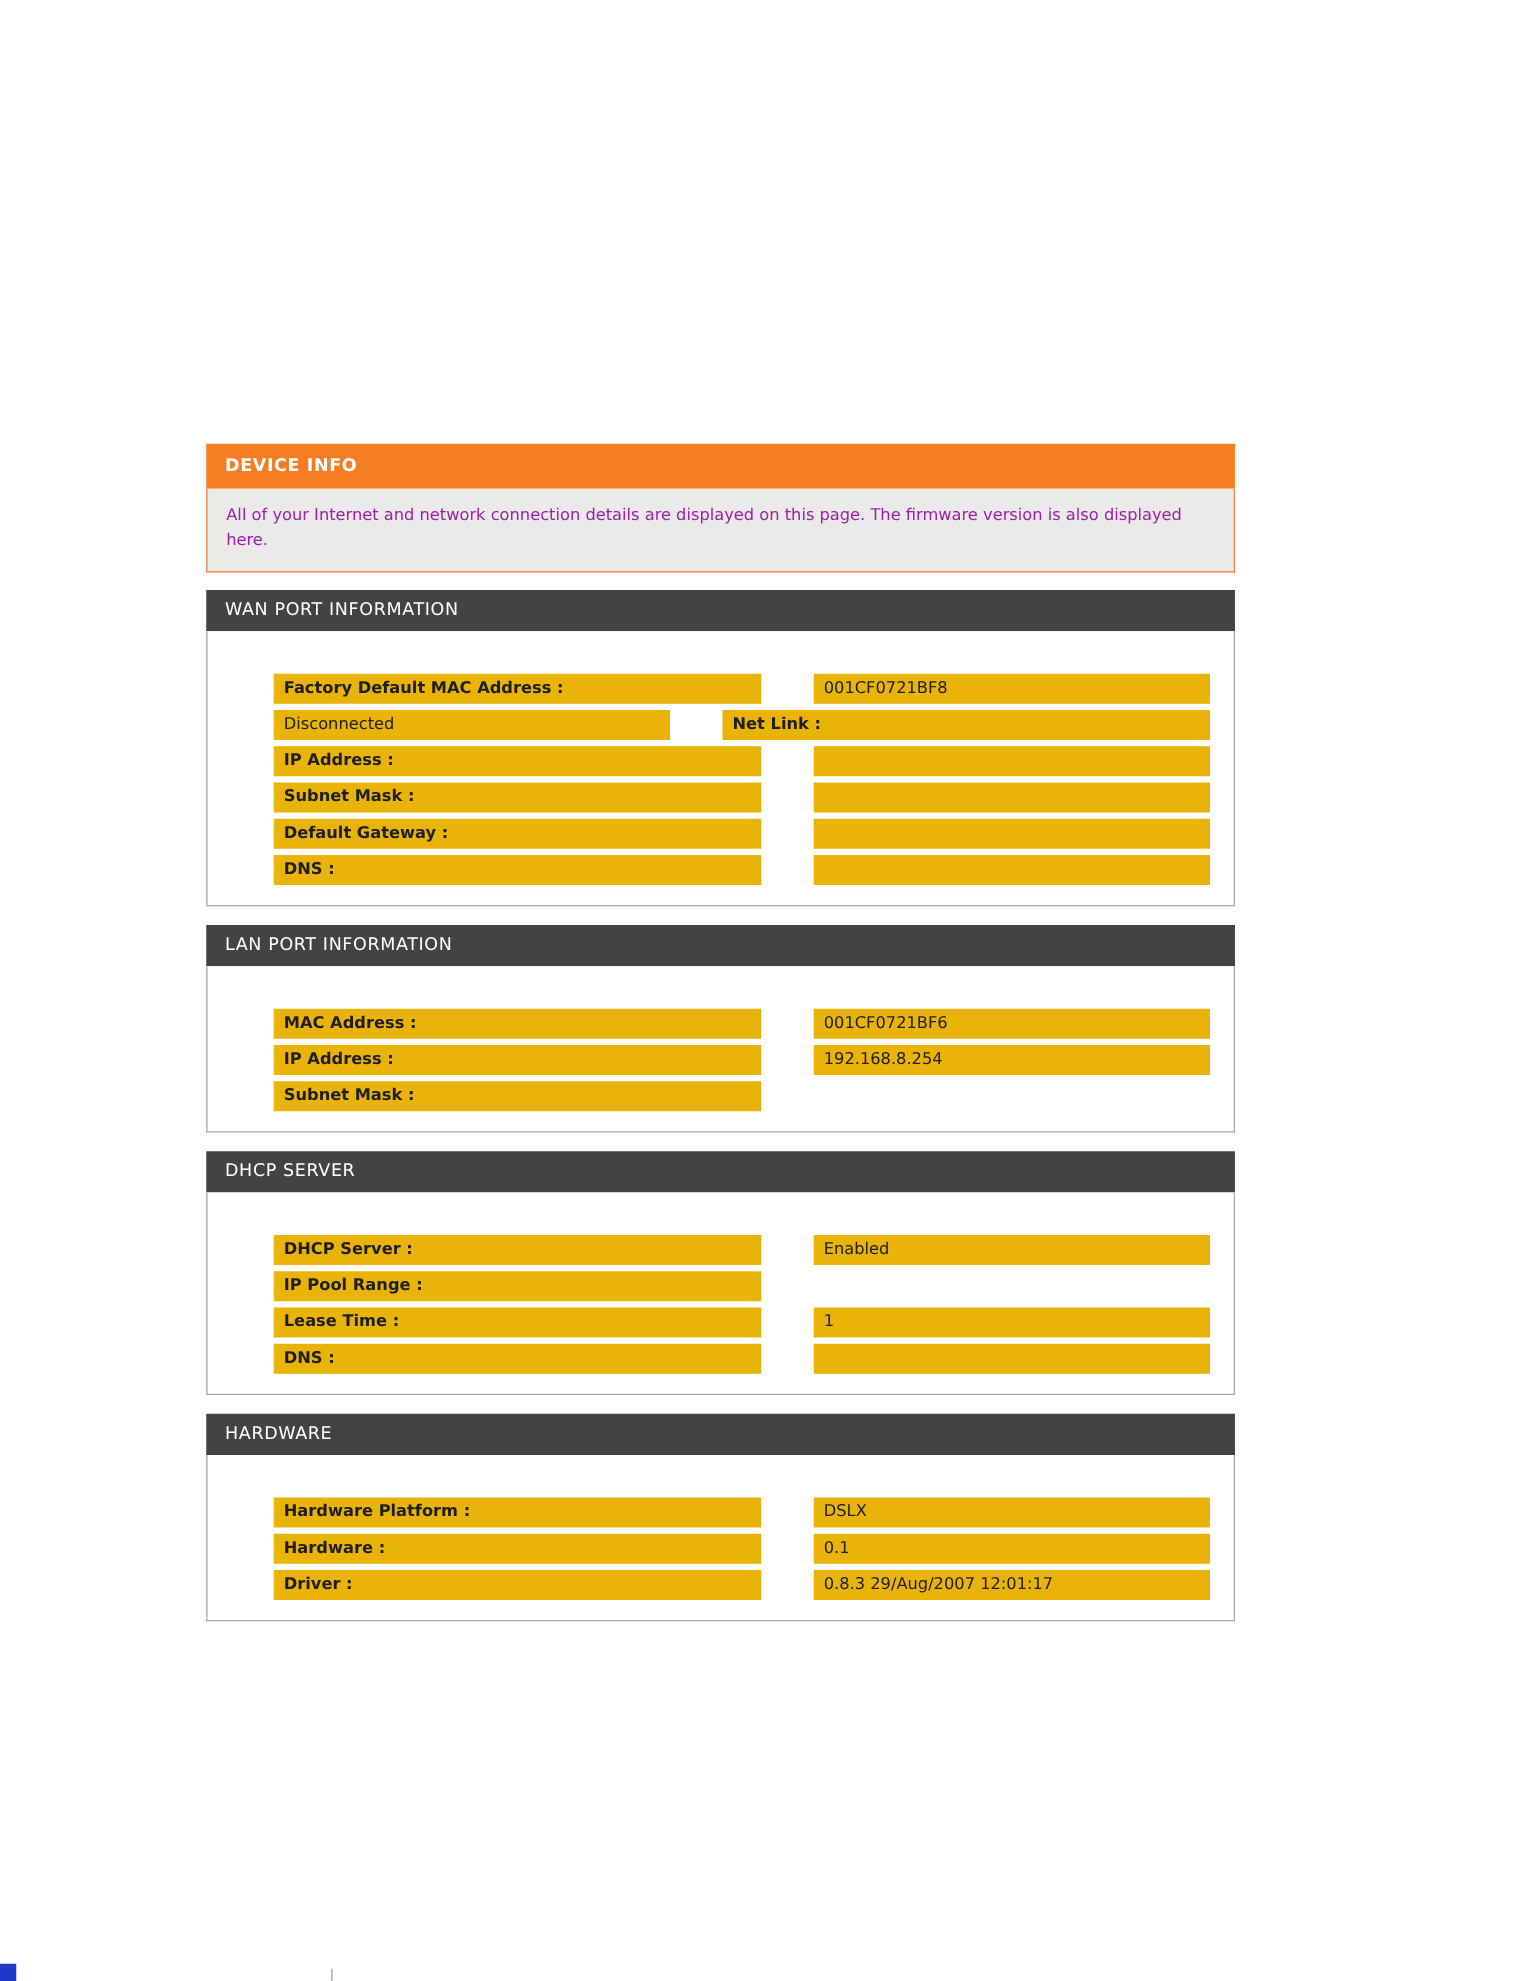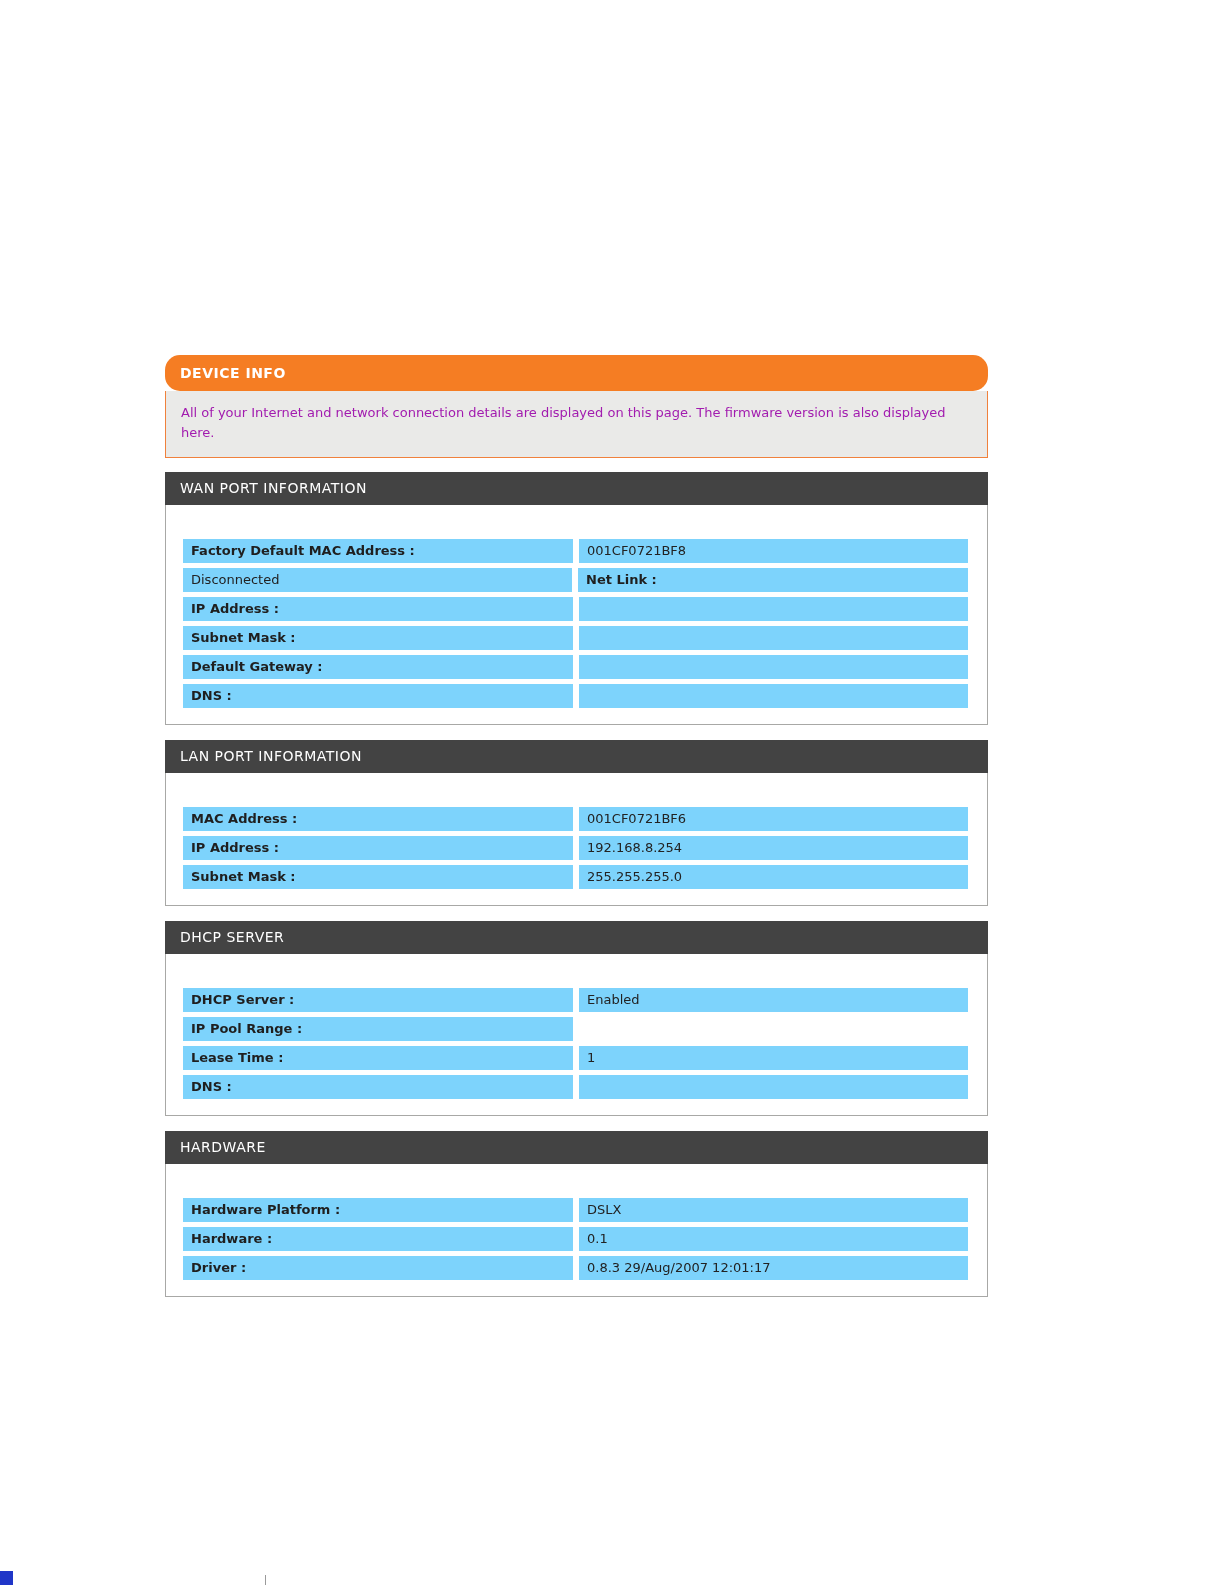--- a/index.html
+++ b/index.html
@@ -24,21 +24,20 @@
   
   .device-info-bar {
     background: #F57D23;
     color: #ffffff;
     font-weight: bold;
     font-size: 14px;
     letter-spacing: 0.5px;
     height: 36px;
     line-height: 36px;
     padding: 0 15px;
-    border-radius: 15px;
   }
   .device-info-desc {
     background: #EAEAE8;
     border: 1px solid #F0redacted;
     border: 1px solid #F0813C;
     border-top: none;
     color: #a21caf;
     padding: 12px 15px 14px 15px;
     line-height: 1.55;
     margin-bottom: 14px;
@@ -62,26 +61,27 @@
     border-top: none;
     padding: 34px 19px 16px 17px;
   }
   .row {
     display: flex;
     gap: 6px;
     margin-bottom: 5px;
   }
   .row:last-child { margin-bottom: 0; justify-content: space-between; }
   .cell {
-    background: #7dd3fc;
+    background: #eab308;
     height: 24px;
     line-height: 24px;
     padding: 0 8px;
     white-space: nowrap;
     overflow: hidden;
+    margin-left: 36px;
   }
   .cell.label {
     width: 390px;
     font-weight: bold;
     color: #1f1f1f;
   }
   .cell.value {
     flex: 1;
     color: #222222;
   }
@@ -153,21 +153,20 @@
             <div class="row">
               <div class="cell label">MAC Address :</div>
               <div class="cell value">001CF0721BF6</div>
             </div>
             <div class="row">
               <div class="cell label">IP Address :</div>
               <div class="cell value">192.168.8.254</div>
             </div>
             <div class="row">
               <div class="cell label">Subnet Mask :</div>
-              <div class="cell value">255.255.255.0</div>
             </div>
           </div>
     </div>
   </div>
 
   <div class="section">
     <div class="section-header">DHCP SERVER</div>
     <div class="section-panel">
       <div>
             <div class="row">

